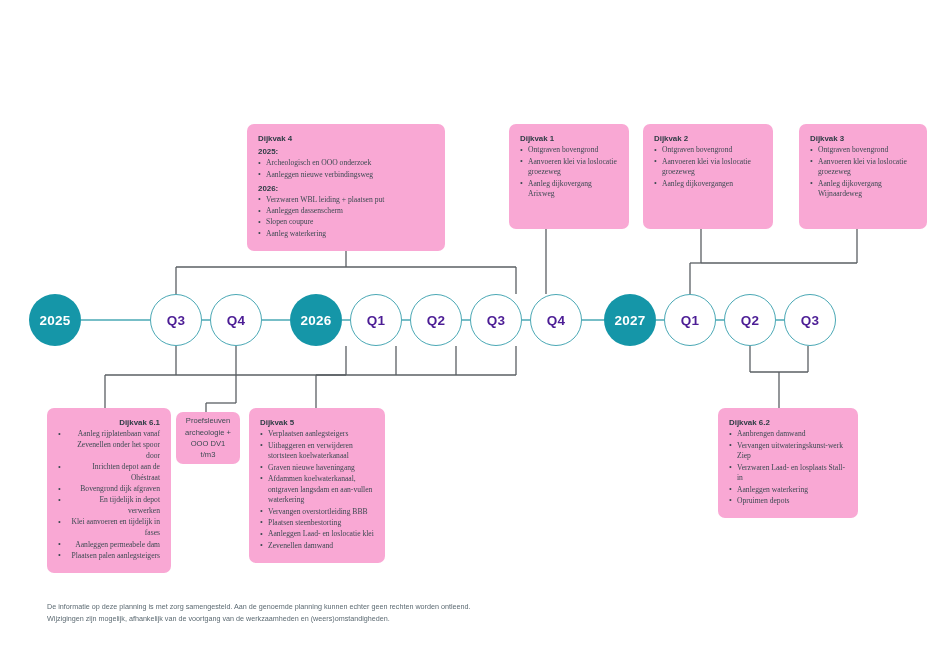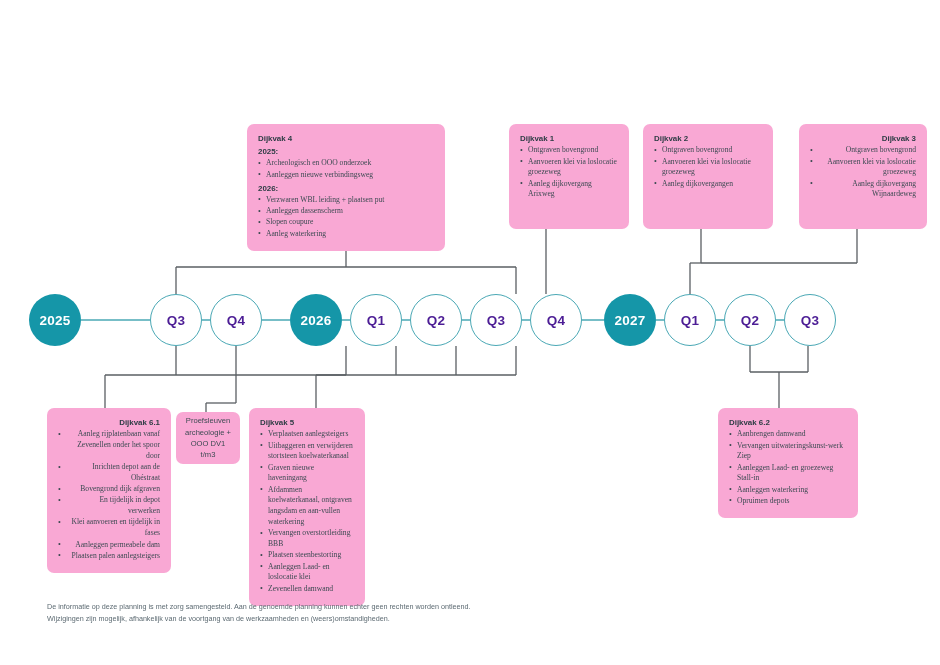--- a/index.html
+++ b/index.html
@@ -126,21 +126,21 @@
 
   <div class="box" style="left:643px;top:124px;width:130px;height:105px;">
     <div class="title">Dijkvak 2</div>
     <ul>
       <li>Ontgraven bovengrond</li>
       <li>Aanvoeren klei via loslocatie groezeweg</li>
       <li>Aanleg dijkovergangen</li>
     </ul>
   </div>
 
-  <div class="box" style="left:799px;top:124px;width:128px;height:105px;text-align:right;">
+  <div class="box" style="left:799px;top:124px;width:128px;height:105px;">
     <div class="title">Dijkvak 3</div>
     <ul>
       <li>Ontgraven bovengrond</li>
       <li>Aanvoeren klei via loslocatie groezeweg</li>
       <li>Aanleg dijkovergang Wijnaardeweg</li>
     </ul>
   </div>
 
   <div class="node year" style="left:29px;top:294px;">
     <span>2025</span>
@@ -189,40 +189,40 @@
       <li>Klei aanvoeren en tijdelijk in fases</li>
       <li>Aanleggen permeabele dam</li>
       <li>Plaatsen palen aanlegsteigers</li>
     </ul>
   </div>
 
   <div class="box plain" style="left:176px;top:412px;width:64px;height:52px;">
     <div class="ctext">Proefsleuven archeologie + OOO DV1 t/m3</div>
   </div>
 
-  <div class="box" style="left:249px;top:408px;width:116px;">
+  <div class="box" style="left:249px;top:408px;width:136px;">
     <div class="title">Dijkvak 5</div>
     <ul>
       <li>Verplaatsen aanlegsteigers</li>
       <li>Uitbaggeren en verwijderen stortsteen koelwaterkanaal</li>
       <li>Graven nieuwe haveningang</li>
       <li>Afdammen koelwaterkanaal, ontgraven langsdam en aan-vullen waterkering</li>
       <li>Vervangen overstortleiding BBB</li>
       <li>Plaatsen steenbestorting</li>
       <li>Aanleggen Laad- en loslocatie klei</li>
       <li>Zevenellen damwand</li>
     </ul>
   </div>
 
   <div class="box" style="left:718px;top:408px;width:140px;">
     <div class="title">Dijkvak 6.2</div>
     <ul>
       <li>Aanbrengen damwand</li>
       <li>Vervangen uitwateringskunst-werk Ziep</li>
-      <li>Aanleggen Laad- en groezeweg Stall-in</li>
+      <li>Verzwaren Laad- en losplaats Stall-in</li>
       <li>Aanleggen waterkering</li>
       <li>Opruimen depots</li>
     </ul>
   </div>
 
   <div class="footer">
     <div>De informatie op deze planning is met zorg samengesteld. Aan de genoemde planning kunnen echter geen rechten worden ontleend.</div>
     <div>Wijzigingen zijn mogelijk, afhankelijk van de voortgang van de werkzaamheden en (weers)omstandigheden.</div>
   </div>
 

